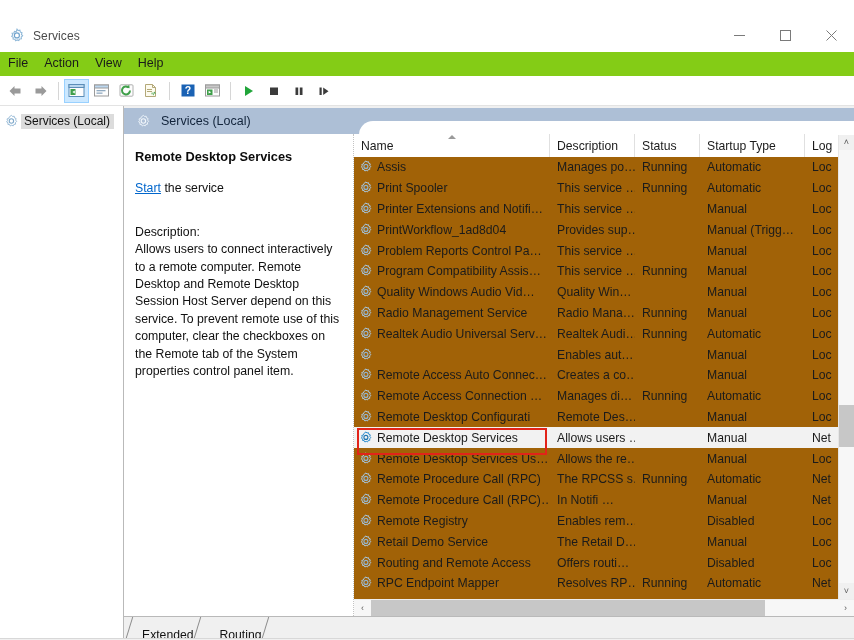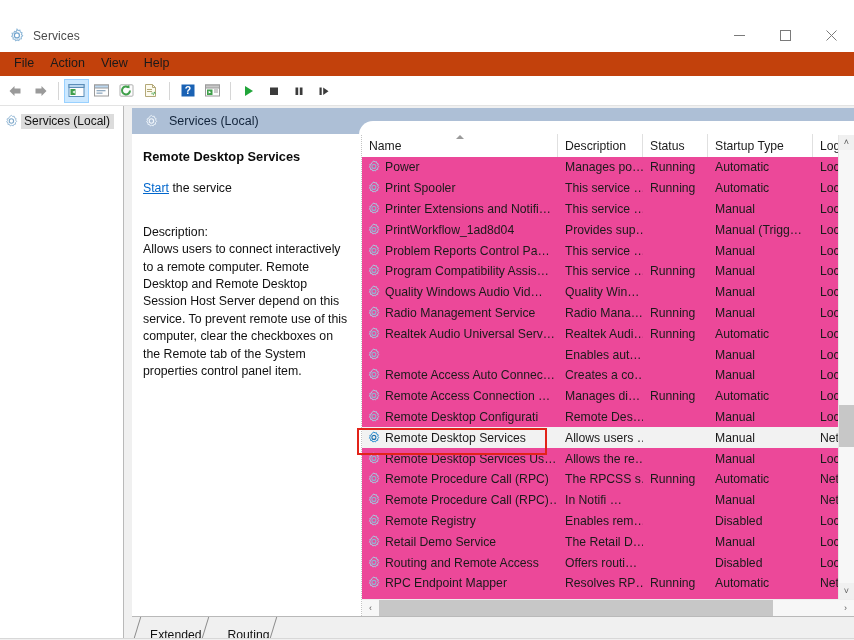--- a/index.html
+++ b/index.html
@@ -36,23 +36,22 @@
   .winbtns { margin-left: auto; display: flex; height: 32px; }
   .winbtn {
     width: 46px; height: 32px;
     display: flex; align-items: center; justify-content: center;
     color: #6d6d6d;
   }
 
   
   .menubar {
     height: 24px; min-height: 24px;
-    background: #c2410c;
+    background: #84cc16;
     display: flex; align-items: center;
-    padding-left: 6px;
   }
   .menuitem {
     font-size: 12.5px; color: #1a1a1a;
     padding: 3px 8px 4px 8px;
     line-height: 1;
   }
 
   
   .toolbar {
     height: 30px; min-height: 30px;
@@ -74,21 +73,20 @@
     width: 1px; height: 18px;
     background: #d6d6d6;
     margin: 0 5px; flex: none;
   }
 
   
   .body {
     flex: 1; display: flex;
     background: #f0f0f0;
     overflow: hidden;
-    gap: 8px;
   }
 
   
   .treepane {
     width: 124px; min-width: 124px;
     background: #ffffff;
     border-right: 1px solid #b9b9b9;
     padding-top: 6px;
     display: flex; flex-direction: column;
   }
@@ -150,21 +148,21 @@
   .detail .startline { margin-bottom: 26px; }
   .detail .startline a {
     color: #0066cc; text-decoration: underline; cursor: pointer;
   }
   .detail .desc-label { margin-bottom: 0; }
   .detail .desc-body { white-space: pre-line; }
 
   
   .listwrap {
     flex: 1; display: flex; flex-direction: column;
-    overflow: hidden; background: #ec4899;
+    overflow: hidden; background: #a16207;
   }
   .listmain { flex: 1; display: flex; overflow: hidden; }
   .listcols { flex: 1; display: flex; flex-direction: column; overflow: hidden; }
 
   .hdrrow {
     display: flex; height: 23px; min-height: 23px;
     background: #ffffff; position: relative;
   }
   .hdrcell {
     font-size: 12.2px; color: #1b1b1b;
@@ -457,21 +455,21 @@
                 <div class="hdrcell c-log">Log</div>
               </div>
 
               <div class="rows" id="rows">
                   <div class="row">
                     <div class="cell name c-name">
                       <span class="svcico"><svg viewBox="0 0 14 14" width="14" height="14">
                           <path d="M7 0.9 7.9 2 9.5 1.7 9.8 3.3 11.3 3.9 10.8 5.4 11.9 6.6 10.6 7.7 10.8 9.3 9.2 9.5 8.6 10.9 7.2 10.3 5.9 11 5.2 9.6 3.6 9.5 3.7 7.9 2.4 7.2 3.2 5.9 2.8 4.4 4.4 4.1 4.8 2.6Z" fill="none" stroke="#a9c8e0" stroke-width="1"></path>
                           <circle cx="6.9" cy="6.4" r="2" fill="none" stroke="#8fb4d2" stroke-width="1.1"></circle>
                         </svg></span>
-                      <span>Power</span>
+                      <span>Assis</span>
                     </div>
                     <div class="cell c-desc">
                       <span>Manages po…</span>
                     </div>
                     <div class="cell c-stat">
                       <span>Running</span>
                     </div>
                     <div class="cell c-start">
                       <span>Automatic</span>
                     </div>

